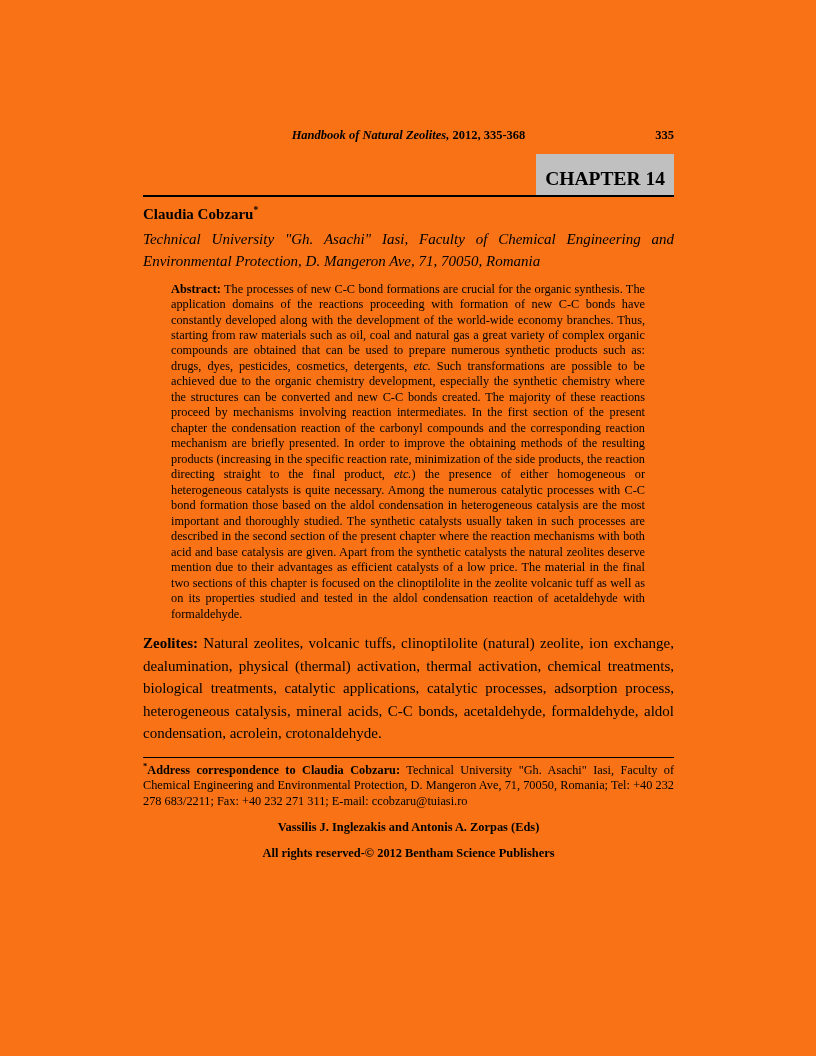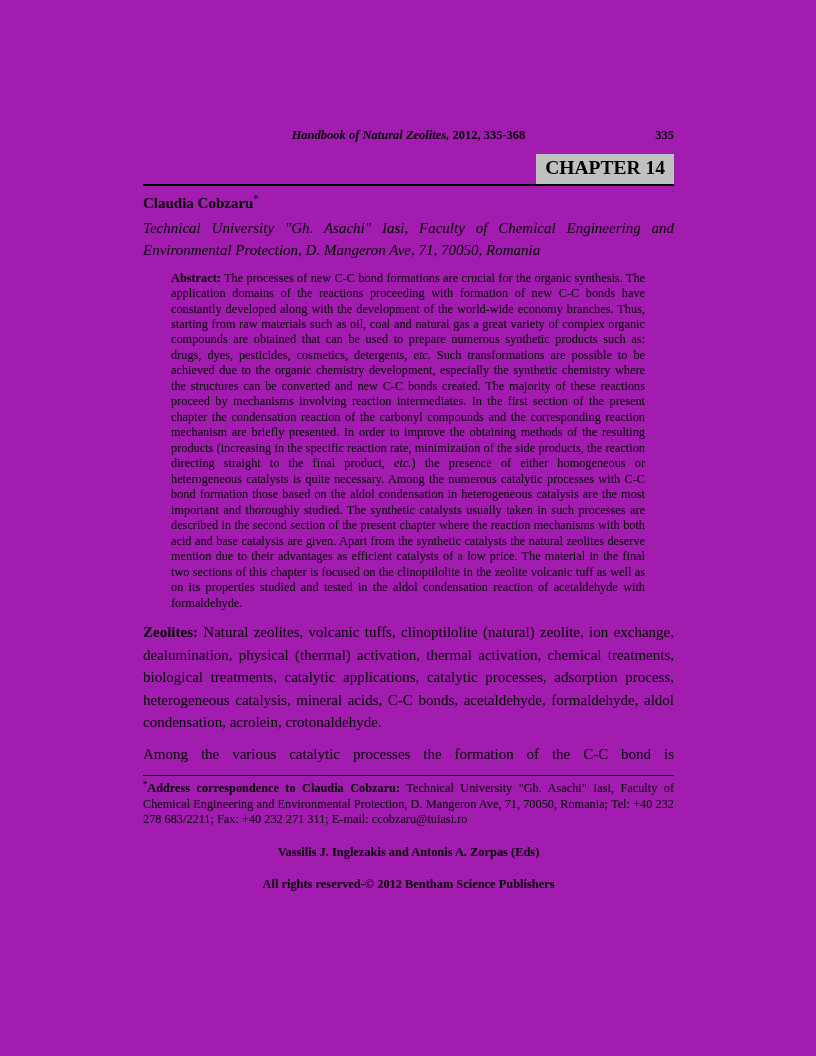--- a/index.html
+++ b/index.html
@@ -1,19 +1,19 @@
 <!DOCTYPE html>
 <html><head>
 <meta charset="utf-8">
 <style>
   html, body { margin: 0; padding: 0; background: #ffffff; }
   .sheet {
     position: relative;
     width: 816px; height: 1056px;
-    background: #a21caf;
+    background: #f97316;
     color: #000000;
     font-family: "Liberation Serif", "DejaVu Serif", serif;
     overflow: hidden;
   }
   .content { position: absolute; left: 143px; top: 0; width: 531px; }
 
   .running-header {
     position: relative;
     margin-top: 128px;
     text-align: center;
@@ -24,21 +24,21 @@
   .running-header .book-title { font-style: italic; }
   .running-header .page-num { position: absolute; right: 0; top: 0; text-align: right; }
 
   .chapter-row { text-align: right; margin-top: 12px; }
   .chapter-badge {
     display: inline-block;
     background: #c0c0c0;
     font-weight: bold;
     font-size: 19.5px;
     line-height: 1.15;
-    padding: 3px 9px 4px 9px;
+    padding: 14px 9px 4px 9px;
   }
   .head-rule { border: none; border-top: 2px solid #000; margin: 0; }
 
   .title {
     font-size: 17px; font-weight: bold;
     text-align: justify;
     line-height: 1.32;
     margin: 13px 0 0 0;
   }
   .author { font-size: 15px; font-weight: bold; margin: 8px 0 0 0; line-height: 1.15; }
@@ -78,21 +78,21 @@
     text-align: justify;
     margin: 3px 0 0 0;
   }
   .footnote sup { font-size: 8.5px; }
 
   .publisher {
     text-align: center; font-weight: bold;
     font-size: 12.4px; line-height: 1.3;
     margin-top: 9px;
   }
-  .publisher p { margin: 16px; }
+  .publisher p { margin: 10px; }
 </style>
 </head>
 <body>
 
 <div class="sheet">
   <div class="content">
 
     <div class="running-header">
       <span class="book-title">Handbook of Natural Zeolites,</span>
       <span>2012, 335-368</span>
@@ -113,21 +113,20 @@
       <span class="bold">Abstract:</span>
       <span><span>The processes of new C-C bond formations are crucial for the organic synthesis. The application domains of the reactions proceeding with formation of new C-C bonds have constantly developed along with the development of the world-wide economy branches. Thus, starting from raw materials such as oil, coal and natural gas a great variety of complex organic compounds are obtained that can be used to prepare numerous synthetic products such as: drugs, dyes, pesticides, cosmetics, detergents, </span><span style="font-style: italic;">etc.</span><span> Such transformations are possible to be achieved due to the organic chemistry development, especially the synthetic chemistry where the structures can be converted and new C-C bonds created. The majority of these reactions proceed by mechanisms involving reaction intermediates. In the first section of the present chapter the condensation reaction of the carbonyl compounds and the corresponding reaction mechanism are briefly presented. In order to improve the obtaining methods of the resulting products (increasing in the specific reaction rate, minimization of the side products, the reaction directing straight to the final product, </span><span style="font-style: italic;">etc.</span><span>) the presence of either homogeneous or heterogeneous catalysts is quite necessary. Among the numerous catalytic processes with C-C bond formation those based on the aldol condensation in heterogeneous catalysis are the most important and thoroughly studied. The synthetic catalysts usually taken in such processes are described in the second section of the present chapter where the reaction mechanisms with both acid and base catalysis are given. Apart from the synthetic catalysts the natural zeolites deserve mention due to their advantages as efficient catalysts of a low price. The material in the final two sections of this chapter is focused on the clinoptilolite in the zeolite volcanic tuff as well as on its properties studied and tested in the aldol condensation reaction of acetaldehyde with formaldehyde.</span></span>
     </div>
 
     <p class="keywords">
       <span class="bold">Zeolites:</span>
       <span>Natural zeolites, volcanic tuffs, clinoptilolite (natural) zeolite, ion exchange, dealumination, physical (thermal) activation, thermal activation, chemical treatments, biological treatments, catalytic applications, catalytic processes, adsorption process, heterogeneous catalysis, mineral acids, C-C bonds, acetaldehyde, formaldehyde, aldol condensation, acrolein, crotonaldehyde.</span>
     </p>
 
 
-    <p class="body-text">Among the various catalytic processes the formation of the C-C bond is</p>
 
     <hr class="footnote-rule">
 
     <p class="footnote"><sup class="bold">*</sup><span class="bold">Address correspondence to Claudia Cobzaru:</span>
       <span>Technical University "Gh. Asachi" Iasi, Faculty of Chemical Engineering and Environmental Protection, D. Mangeron Ave, 71, 70050, Romania; Tel: +40 232 278 683/2211; Fax: +40 232 271 311; E-mail: ccobzaru@tuiasi.ro</span></p>
 
     <div class="publisher">
       <p>Vassilis J. Inglezakis and Antonis A. Zorpas (Eds)</p>
       <p>All rights reserved-© 2012 Bentham Science Publishers</p>
     </div>

